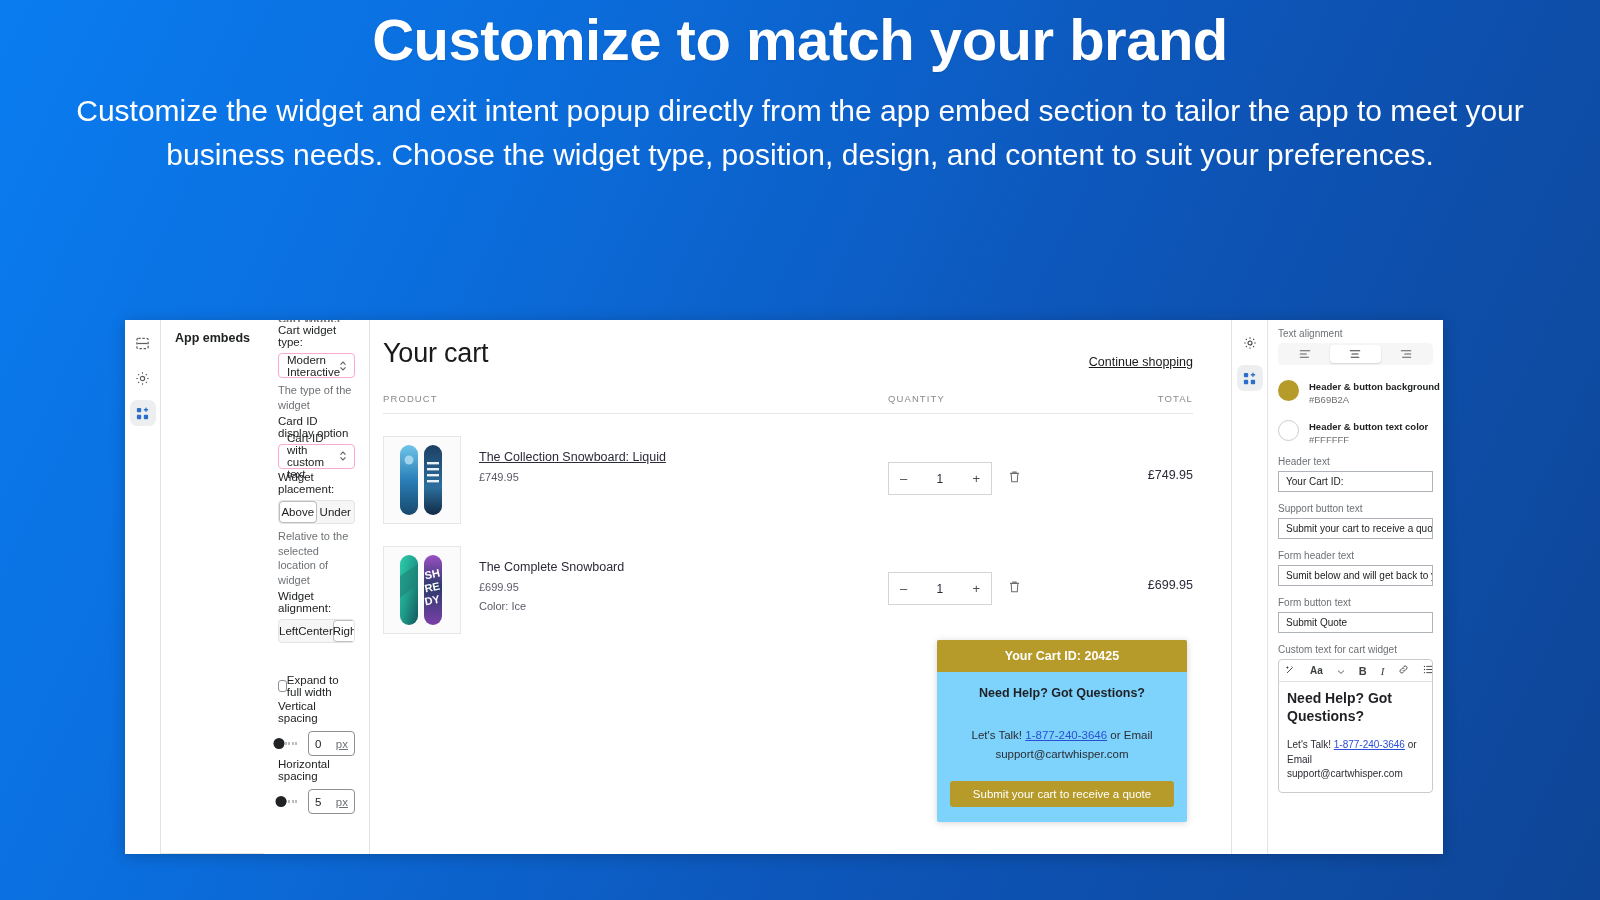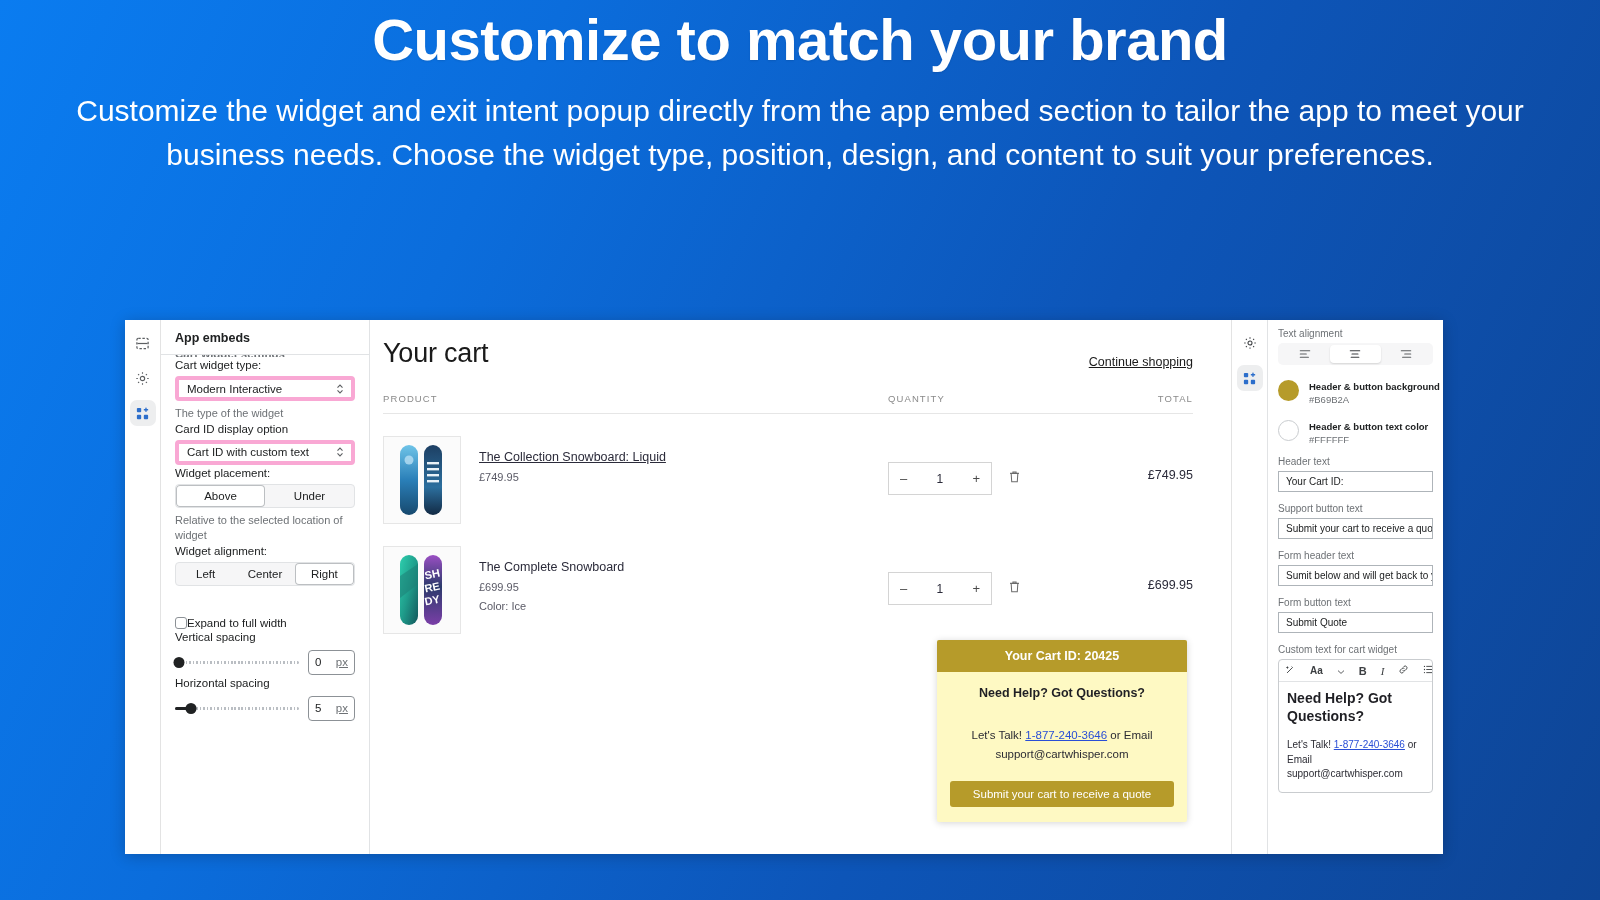--- a/index.html
+++ b/index.html
@@ -44,36 +44,36 @@
     width: 26px; height: 26px; border-radius: 7px;
     display: flex; align-items: center; justify-content: center;
     color: #5c5f62;
   }
   .rail-btn.active { background: #edeeef; color: #2c6ecb; }
 
   
   .panel-left {
     width: 209px; flex: 0 0 209px; background: #ffffff;
     border-right: 1px solid #e1e3e5;
-    display: flex; flex-direction: column; overflow: hidden;
+    display: flex; flex-direction: row; overflow: hidden;
   }
   .panel-left-head {
     padding: 11px 14px 9px 14px; font-size: 12.5px; font-weight: bold; color: #202223;
     border-bottom: 1px solid #e1e3e5;
   }
   .panel-left-body { padding: 0 14px 8px 14px; flex: 1; overflow: hidden; position: relative; }
   .clipped-title {
     font-size: 11.5px; color: #6d7175; font-weight: 600;
     margin-top: -7px; height: 9px; overflow: hidden;
   }
   .fld-label { font-size: 11.5px; color: #202223; margin-top: 2px; margin-bottom: 5px; }
   .fld-help  { font-size: 11px; color: #6d7175; margin-top: 5px; line-height: 1.35; }
 
   .select-box {
-    position: relative; height: 25px; border: 4px solid #f9a8d4; border-radius: 4px;
+    position: relative; height: 25px; border: 1px solid #f9a8d4; border-radius: 4px;
     background: #fff; display: flex; align-items: center; padding: 0 22px 0 8px;
     font-size: 11.5px; color: #202223;
   }
   .select-caret {
     position: absolute; right: 7px; top: 50%; transform: translateY(-50%);
     color: #5c5f62; font-size: 9px; line-height: 1;
     display: flex; flex-direction: column; gap: 1px;
   }
 
   .seg {
@@ -144,21 +144,21 @@
     display: flex; align-items: center; justify-content: space-between; padding: 0 11px;
     font-size: 12px; color: #2b2b3a;
   }
   .qty-sign { color: #4a4a4a; font-size: 13px; }
   .trash { color: #6b6b6b; }
   .tot-cell { width: 90px; text-align: right; font-size: 12.5px; color: #2b2b3a; padding-top: 32px; }
 
   
   .widget-card {
     position: absolute; left: 567px; top: 320px; width: 250px;
-    background: #fef9c3; box-shadow: 0 1px 7px rgba(0,0,0,0.17); border-radius: 2px; overflow: hidden;
+    background: #7dd3fc; box-shadow: 0 1px 7px rgba(0,0,0,0.17); border-radius: 2px; overflow: hidden;
   }
   .widget-head {
     text-align: center; font-size: 12.5px; font-weight: bold; color: #ffffff;
     padding: 9px 6px;
   }
   .widget-body { padding: 14px 13px 15px 13px; text-align: center; }
   .widget-q { font-size: 12.5px; font-weight: bold; color: #1f1f24; }
   .widget-talk { font-size: 11.5px; color: #2b2b33; margin-top: 26px; line-height: 1.65; }
   .widget-talk a { color: #2a4fd6; text-decoration: underline; }
   .widget-btn {

